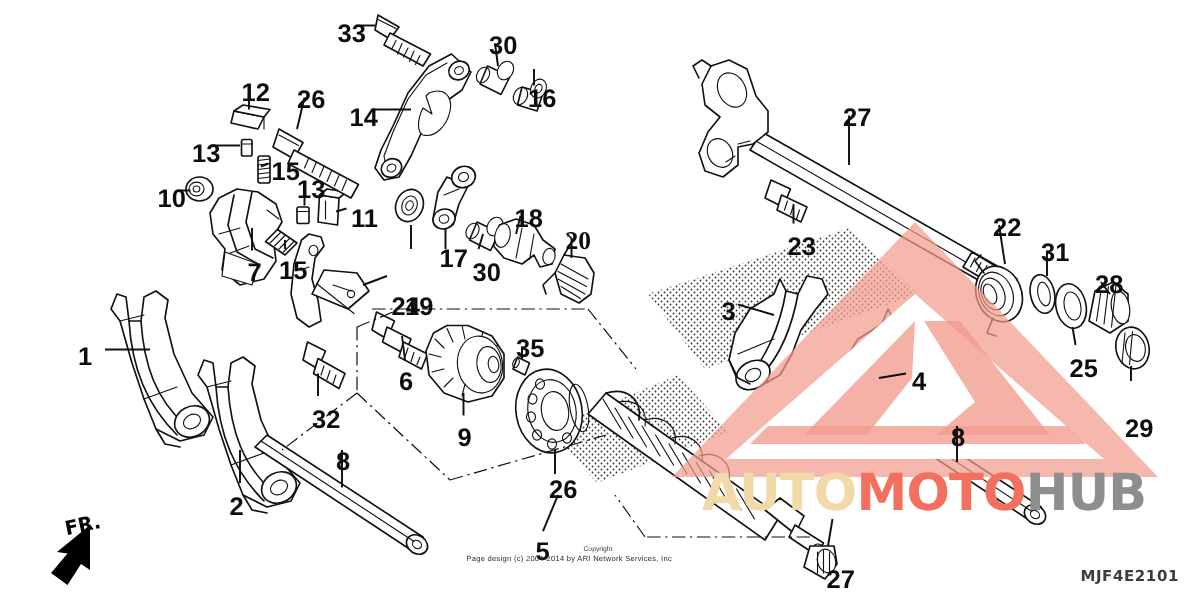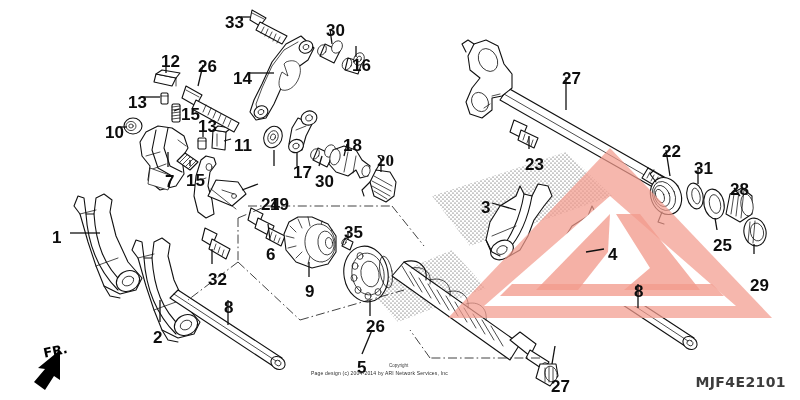--- a/index.html
+++ b/index.html
@@ -66,21 +66,21 @@
     font-family:"Liberation Sans", sans-serif;
     font-size:4.5px;
     color:#3a3a3a;
     white-space:nowrap;
   }
   #partcode{
     position:absolute;
     right:14px; bottom:10px;
     font-family:"DejaVu Sans", sans-serif;
     font-weight:bold;
-    font-size:14px;
+    font-size:10px;
     color:#3c3c3c;
     letter-spacing:0.4px;
   }
   #frlabel{
     position:absolute;
     left:42px; top:346px;
     font-family:"DejaVu Sans", sans-serif;
     font-weight:bold;
     font-size:13px;
     color:#000;
@@ -449,20 +449,23 @@
     <g fill="#ffffff">
       <polygon points="610,196 736,306 484,306"></polygon>
     </g>
     <g fill="#f29b8d" fill-opacity="0.78">
       <polygon points="610,214 608,252 578,290 536,290"></polygon>
       <polygon points="616,214 650,268 624,290 668,290 700,290 640,214"></polygon>
       <polygon points="500,296 724,296 712,284 512,284"></polygon>
     </g>
   </svg>
 
+  <div id="wm-text">
+    <span style="color:#f2d9a8;">AUTO</span><span style="color:#f4705e;">MOTO</span><span style="color:#8e8e8e;">HUB</span>
+  </div>
 
   <svg width="800" height="400" style="position:absolute;left:0;top:0;pointer-events:none;">
     <g stroke="#111" stroke-width="1.3" fill="none">
       <path d="M70,233 L100,233"></path>
       <path d="M160,322 L160,300"></path>
       <path d="M492,203 L516,210"></path>
       <path d="M604,249 L586,252"></path>
       <path d="M362,354 L372,330"></path>
       <path d="M270,240 L268,224"></path>
       <path d="M168,167 L168,152"></path>

